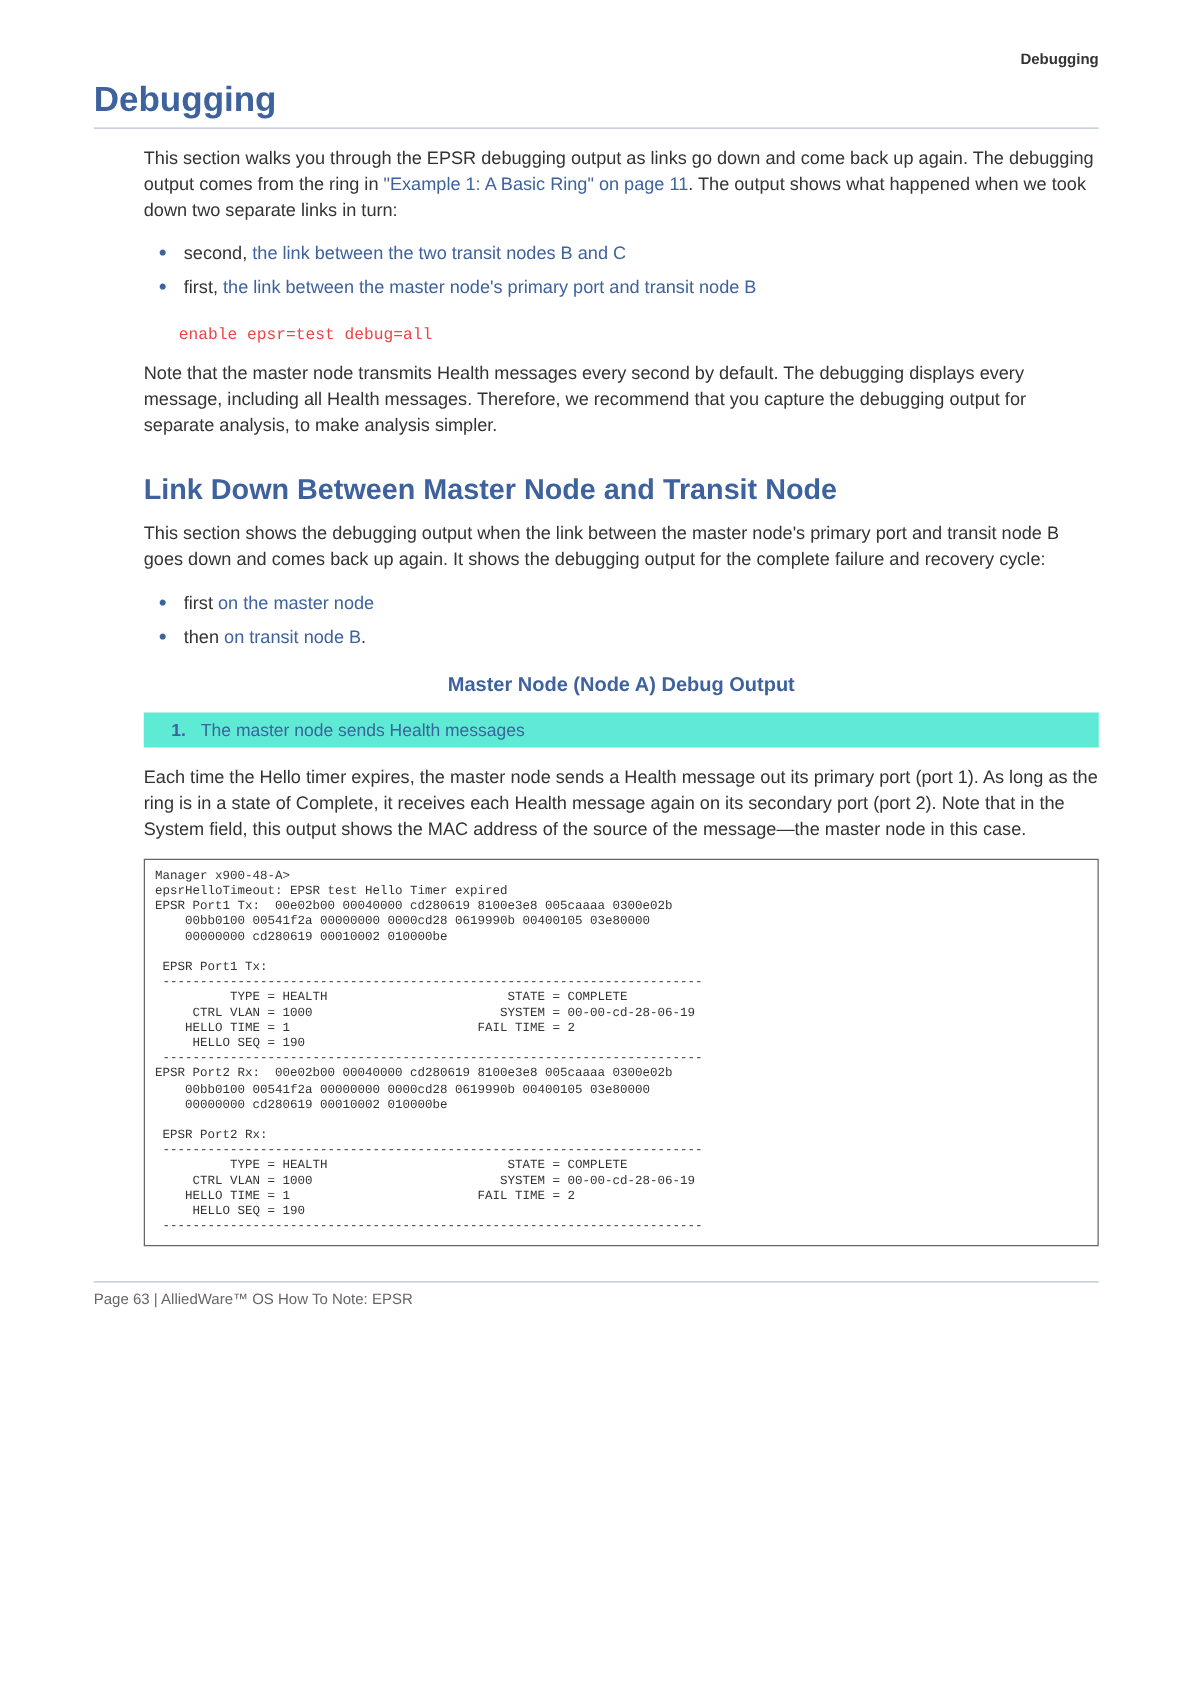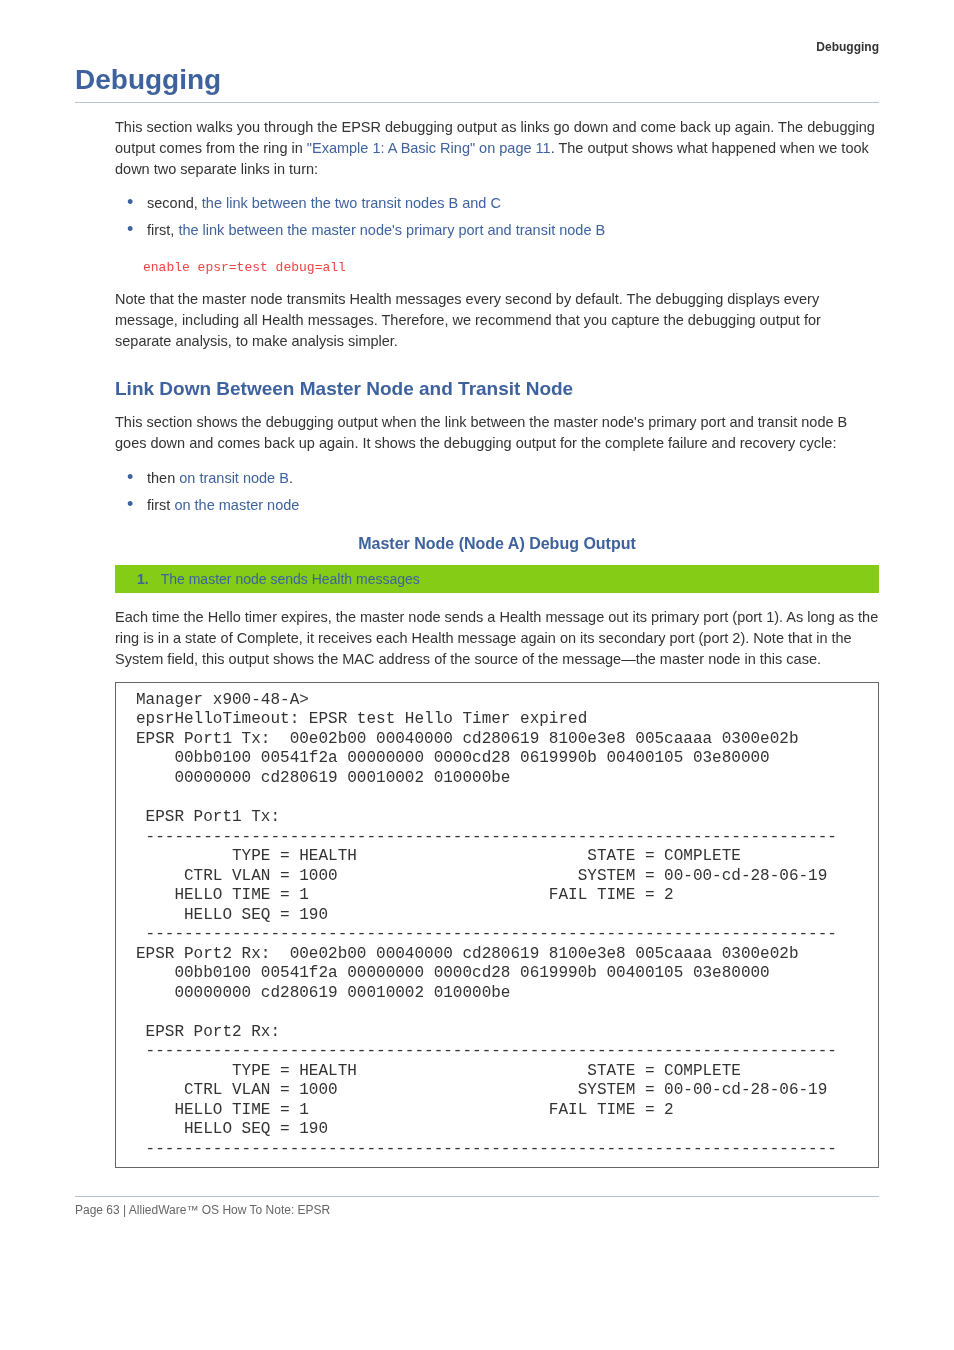--- a/index.html
+++ b/index.html
@@ -71,48 +71,48 @@
   ul.bullets li .link { color: #3e629e; }
   pre.cmd {
     font-family: "Courier New", monospace;
     font-size: 13px;
     margin: 4px 0 14px 28px;
     white-space: pre;
     color: #ef4444;
   }
   h2.h2 {
     color: #3e629e;
-    font-size: 19px;
+    font-size: 23px;
     font-weight: bold;
     margin: 26px 0 12px 0;
   }
   h3.h3 {
     color: #3e629e;
     font-size: 16px;
     font-weight: bold;
     margin: 16px 0 6px 0;
     text-align: center;
   }
   .stepbox {
-    background: #84cc16;
+    background: #5eead4;
     padding: 6px 16px 6px 22px;
     margin: 12px 0 14px 0;
     font-size: 14px;
     color: #3e629e;
   }
   .stepbox .stepnum {
     font-weight: bold;
     margin-right: 12px;
   }
   pre.codebox {
     font-family: "Courier New", monospace;
-    font-size: 16px;
+    font-size: 10px;
     line-height: 1.22;
     border: 1px solid #666;
-    padding: 8px 20px;
+    padding: 8px 8px;
     margin: 10px 0 28px 0;
     white-space: pre;
     overflow: hidden;
     color: #333;
   }
   .footer-rule {
     height: 0;
     border: none;
     border-bottom: 1px solid #b8c2d1;
     margin: 0 0 6px 0;
@@ -150,24 +150,24 @@
     <pre class="cmd">enable epsr=test debug=all</pre>
 
     <p class="body">Note that the master node transmits Health messages every second by default. The debugging displays every message, including all Health messages. Therefore, we recommend that you capture the debugging output for separate analysis, to make analysis simpler.</p>
 
     <h2 class="h2">Link Down Between Master Node and Transit Node</h2>
 
     <p class="body">This section shows the debugging output when the link between the master node's primary port and transit node B goes down and comes back up again. It shows the debugging output for the complete failure and recovery cycle:</p>
 
     <ul class="bullets">
       <li>
+        <span>first </span><span class="link">on the master node</span>
+      </li>
+      <li>
         <span>then </span><span class="link">on transit node B</span><span>.</span>
-      </li>
-      <li>
-        <span>first </span><span class="link">on the master node</span>
       </li>
     </ul>
 
     <h3 class="h3">Master Node (Node A) Debug Output</h3>
 
 
     <div class="stepbox">
       <span class="stepnum">1.</span><span>The master node sends Health messages</span>
     </div>
 

